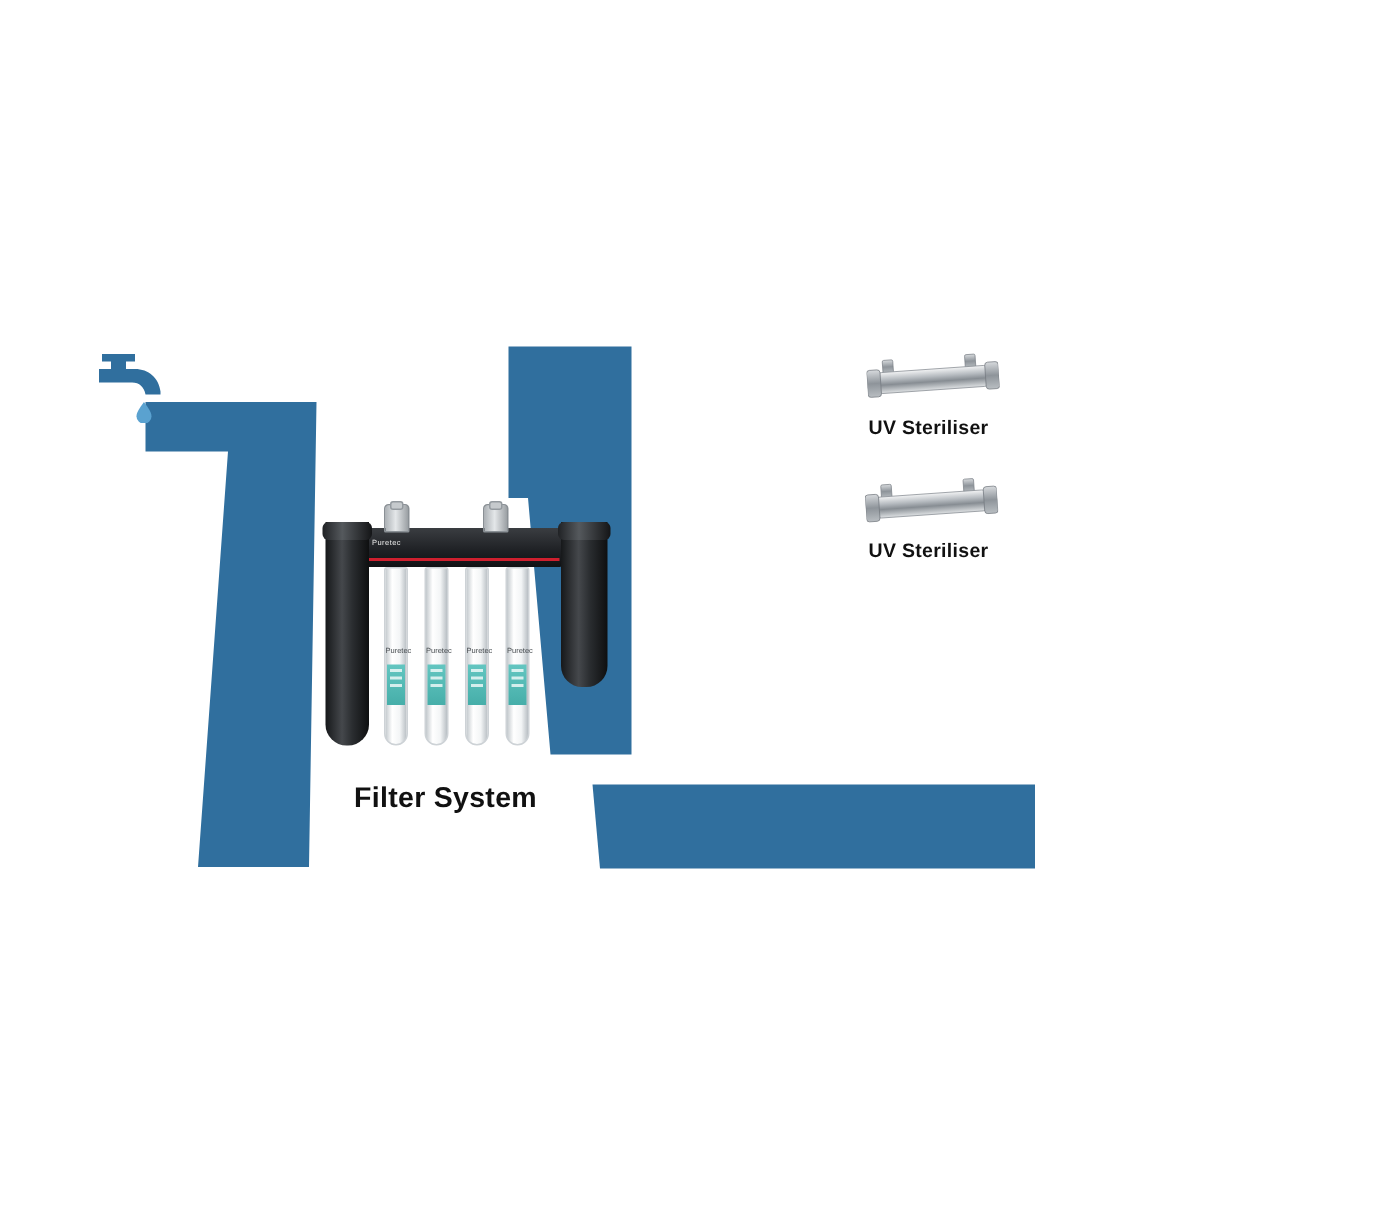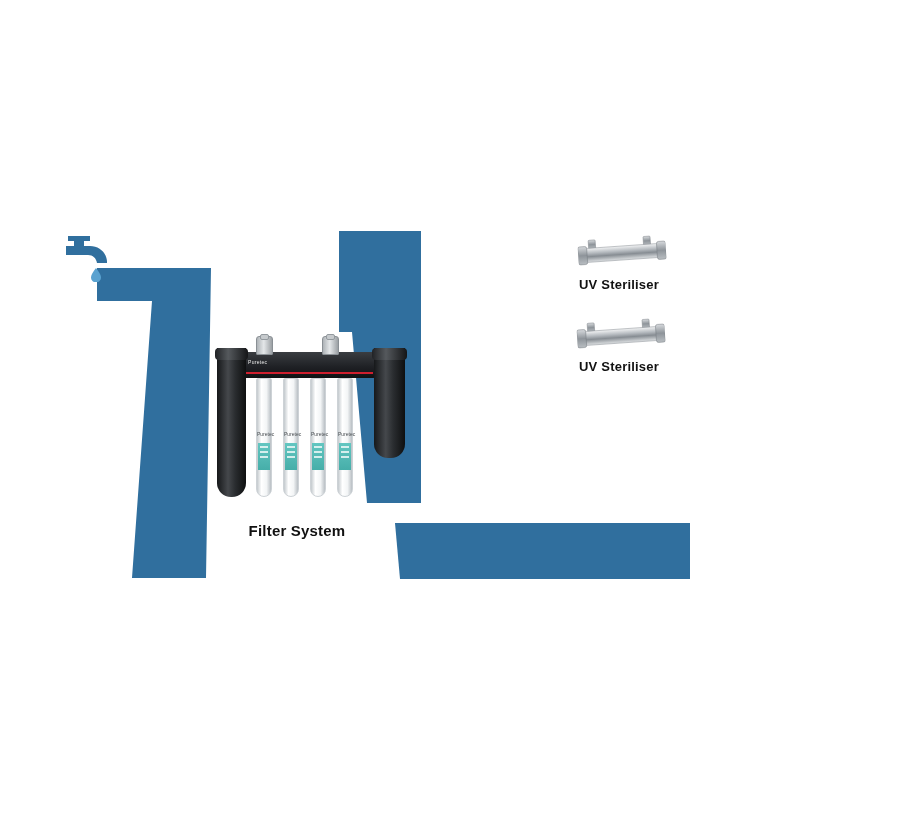--- a/index.html
+++ b/index.html
@@ -28,21 +28,21 @@
   .cart-brand{position:absolute;left:0;right:0;top:52px;text-align:center;font-size:5px;color:#4a4f53;}
   .cart-band{position:absolute;left:1px;right:1px;top:64px;height:27px;background:linear-gradient(180deg,#63c6c1,#46aea9);}
   .cart-band i{display:block;height:2px;margin:3px 2px 0 2px;background:rgba(255,255,255,.75);}
 
   
   .uv-unit{position:absolute;width:88px;height:30px;transform:rotate(-4deg);}
   .uv-1{left:578px;top:237px;}
   .uv-2{left:577px;top:320px;}
 
   
-  .prod-label{position:absolute;color:#111111;font-weight:700;font-size:15px;text-align:center;letter-spacing:.2px;}
+  .prod-label{position:absolute;color:#111111;font-weight:700;font-size:19px;text-align:center;letter-spacing:.2px;}
   .filter-label{left:227px;top:522px;width:140px;}
   .uv-label-1{left:563px;top:277px;width:112px;font-size:13px;}
   .uv-label-2{left:561px;top:359px;width:116px;font-size:13px;}
 </style>
 </head>
 <body>
 
 <div class="canvas">
 
   <svg class="bg-shapes" viewBox="0 0 920 820" xmlns="http://www.w3.org/2000/svg">

